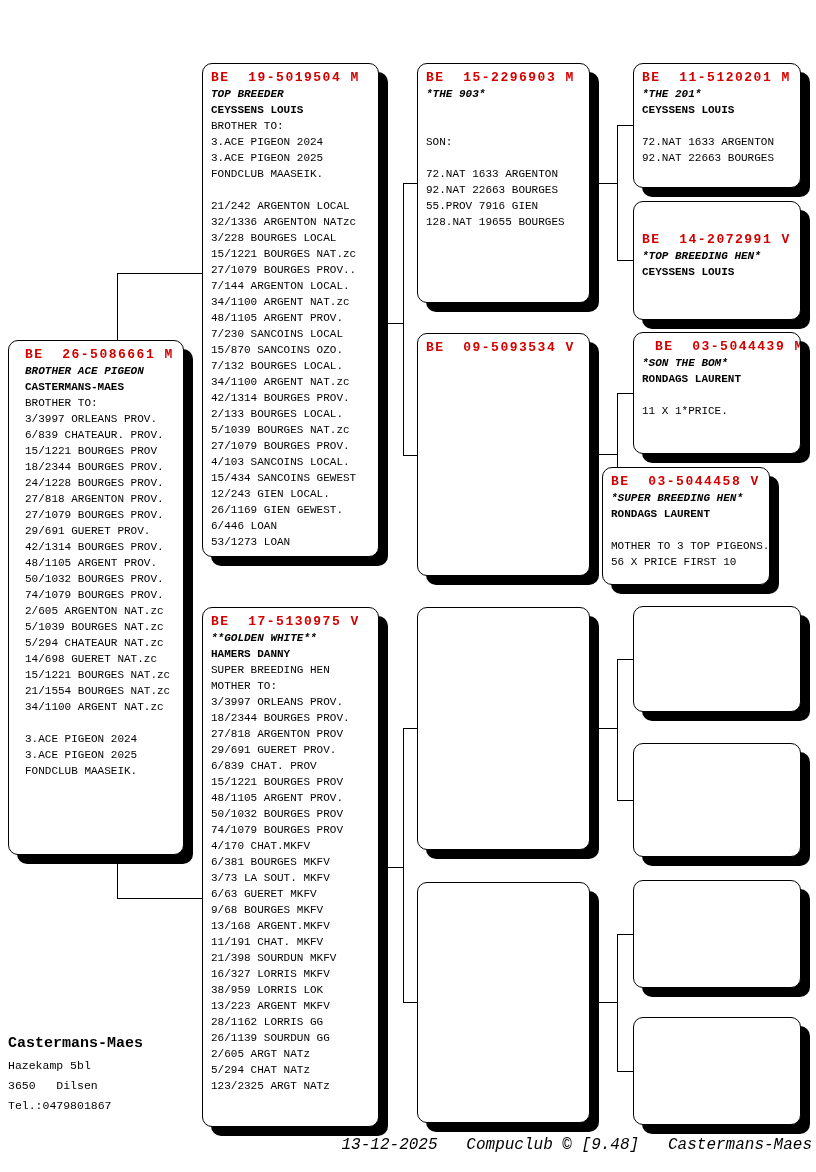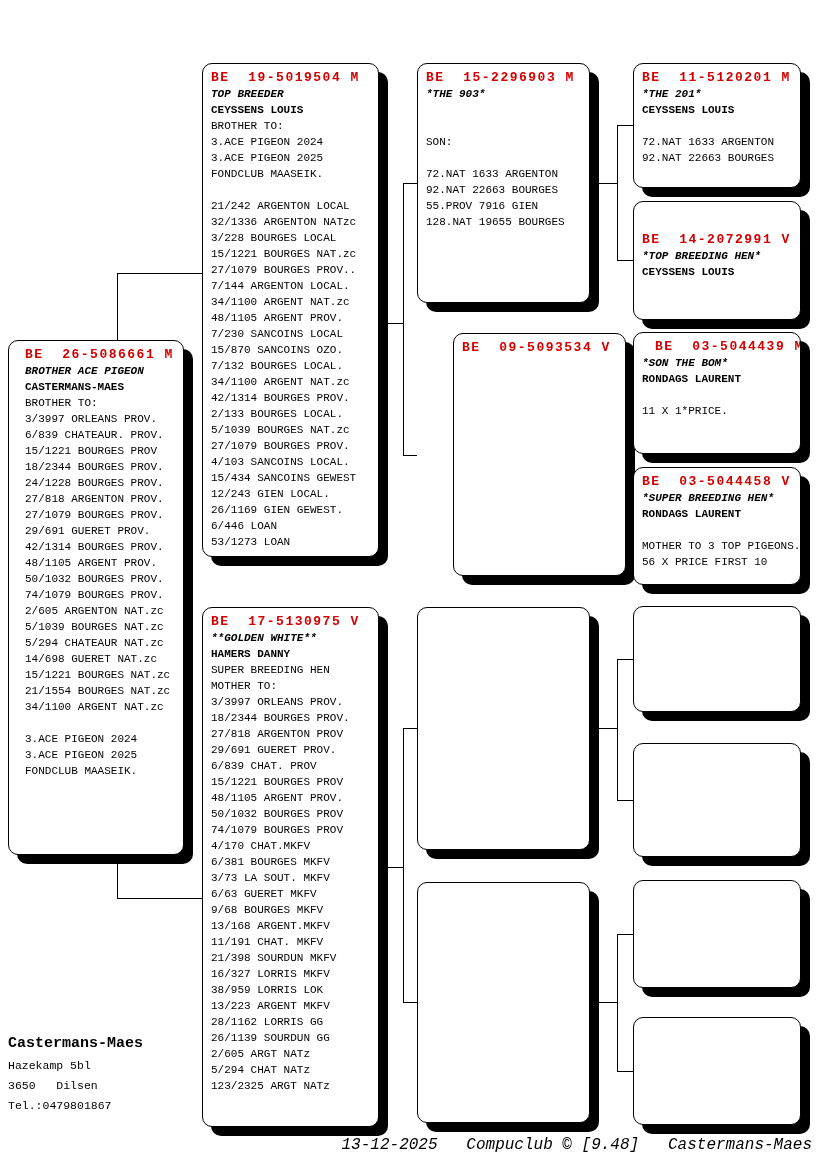--- a/index.html
+++ b/index.html
@@ -170,21 +170,21 @@
         <div class="ln">&nbsp;</div>
         <div class="ln">&nbsp;</div>
         <div class="ln">SON:</div>
         <div class="ln">&nbsp;</div>
         <div class="ln">72.NAT 1633 ARGENTON</div>
         <div class="ln">92.NAT 22663 BOURGES</div>
         <div class="ln">55.PROV 7916 GIEN</div>
         <div class="ln">128.NAT 19655 BOURGES</div>
       </div>
   </div>
-  <div class="pbox" style="left:417px;top:333px;width:173px;height:243px;margin-left:36px;">
+  <div class="pbox" style="left:417px;top:333px;width:173px;height:243px;">
     <div class="ring" style="color: rgb(212, 0, 0);">BE  09-5093534 V</div>
   </div>
   <div class="pbox" style="left:417px;top:607px;width:173px;height:243px;"></div>
   <div class="pbox" style="left:417px;top:882px;width:173px;height:241px;"></div>
 
   <div class="pbox" style="left:633px;top:63px;width:168px;height:125px;">
     <div class="ring" style="color: rgb(212, 0, 0);">BE  11-5120201 M</div>
     <div>
         <div class="ln it">*THE 201*</div>
         <div class="ln bo">CEYSSENS LOUIS</div>
@@ -202,21 +202,21 @@
   </div>
   <div class="pbox" style="left:633px;top:332px;width:168px;height:122px;">
     <div class="ring" style="color: rgb(212, 0, 0); margin-left: 13px;">BE  03-5044439 M</div>
     <div>
         <div class="ln it">*SON THE BOM*</div>
         <div class="ln bo">RONDAGS LAURENT</div>
         <div class="ln">&nbsp;</div>
         <div class="ln">11 X 1*PRICE.</div>
       </div>
   </div>
-  <div class="pbox" style="left:633px;top:467px;width:168px;height:118px;">
+  <div class="pbox" style="left:602px;top:467px;width:168px;height:118px;">
     <div class="ring" style="color: rgb(212, 0, 0);">BE  03-5044458 V</div>
     <div>
         <div class="ln it">*SUPER BREEDING HEN*</div>
         <div class="ln bo">RONDAGS LAURENT</div>
         <div class="ln">&nbsp;</div>
         <div class="ln">MOTHER TO 3 TOP PIGEONS.</div>
         <div class="ln">56 X PRICE FIRST 10</div>
       </div>
   </div>
   <div class="pbox" style="left:633px;top:606px;width:168px;height:106px;"></div>

